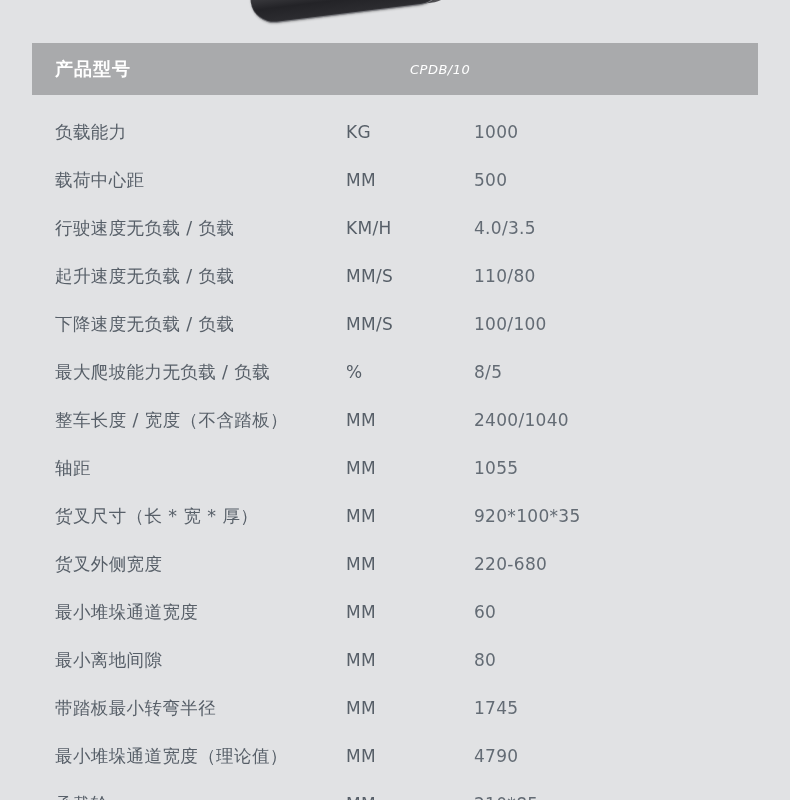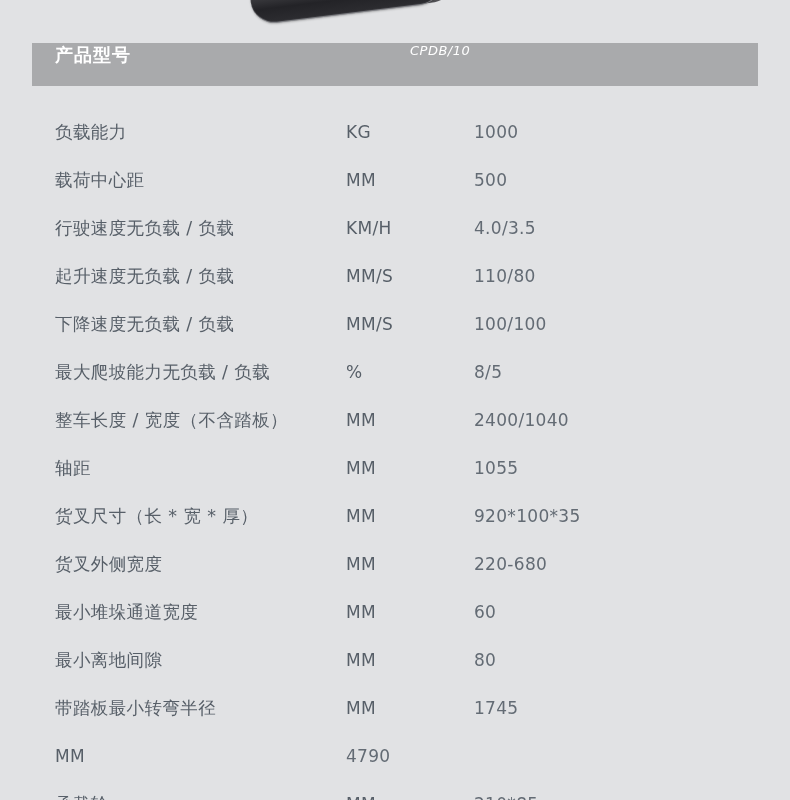--- a/index.html
+++ b/index.html
@@ -37,23 +37,24 @@
     border-radius: 24px;
     transform: rotate(-7deg);
     background: linear-gradient(180deg, #808184 0%, #47474b 30%, #232327 68%, #2d2d31 100%);
     box-shadow: inset 0 -1px 1px rgba(210,212,216,.55), 0 1px 2px rgba(0,0,0,.25);
   }
 
   
   .header-bar {
     position: absolute;
     top: 43px; left: 32px; right: 32px;
-    height: 43px;
+    height: 52px;
     background: var(--bar-bg, #a9aaac);
     display: flex;
+    align-items: center;
     color: var(--bar-text, #ffffff);
   }
   .header-label {
     padding-left: 23px;
     width: 355px;
     box-sizing: content-box;
     font-size: 18px;
     font-weight: 700;
     letter-spacing: 1px;
     white-space: nowrap;
@@ -183,20 +184,21 @@
     <span class="val">80</span>
   </div>
 
   <div class="row">
     <span class="lbl">带踏板最小转弯半径</span>
     <span class="unit">MM</span>
     <span class="val">1745</span>
   </div>
 
   <div class="row">
+    <span class="lbl">最小堆垛通道宽度（理论值）</span>
     <span class="unit">MM</span>
     <span class="val">4790</span>
   </div>
 
   <div class="row">
     <span class="lbl">承载轮</span>
     <span class="unit">MM</span>
     <span class="val">210*85</span>
   </div>
 </div>

